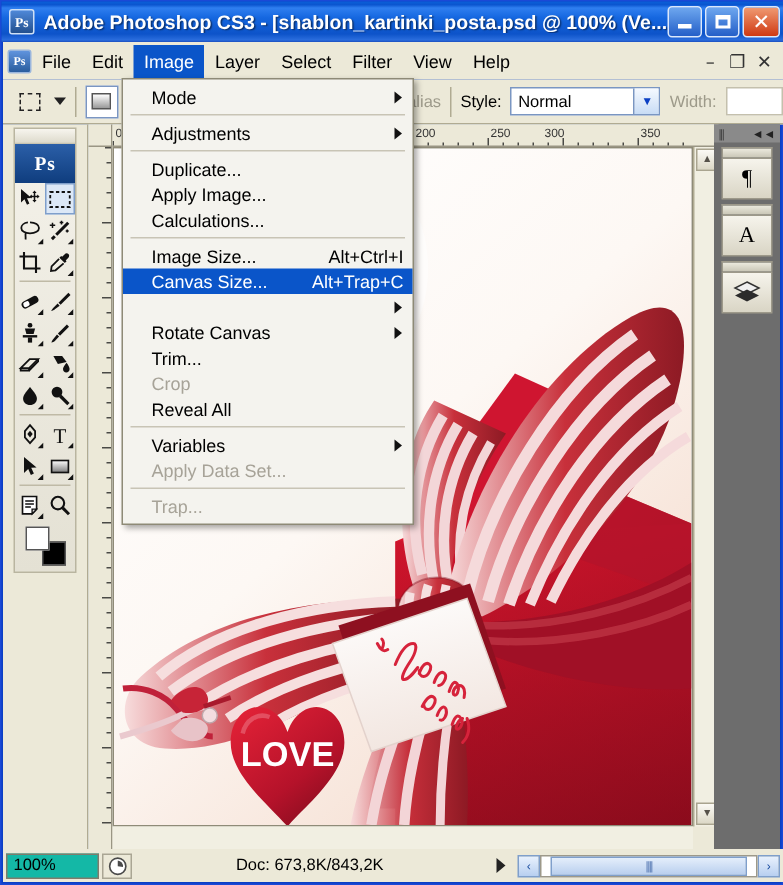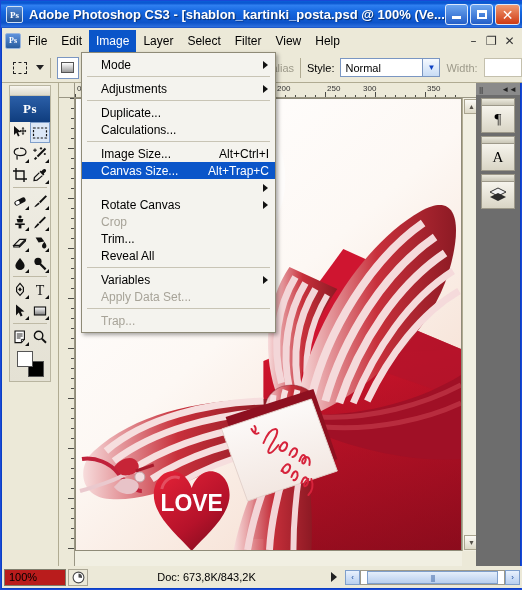--- a/index.html
+++ b/index.html
@@ -125,21 +125,21 @@
   .dock-tab{height:7px;background:linear-gradient(180deg,#eceade,#c9c6b6);
     border:1px solid #9d998a;border-bottom:none;box-sizing:border-box;}
   .dock-btn{height:28px;background:linear-gradient(180deg,#f6f4ec,#d9d5c5);
     border:1px solid #9d998a;box-sizing:border-box;display:flex;align-items:center;
     justify-content:center;}
 
   
   .appstatus{position:absolute;left:1px;bottom:1px;width:520px;height:22px;
     background:#ece9d8;box-sizing:border-box;display:flex;align-items:center;
     padding:0 2px;gap:2px;}
-  .st-zoom{width:62px;height:17px;background:#b91c1c;border:1px solid #7f7c6c;
+  .st-zoom{width:62px;height:17px;background:#14b8a6;border:1px solid #7f7c6c;
     box-sizing:border-box;display:flex;align-items:center;padding-left:4px;font-size:11px;}
   .st-icon{width:20px;height:17px;border:1px solid #aaa694;background:#ece9d8;
     display:flex;align-items:center;justify-content:center;box-sizing:border-box;}
   .st-doc{flex:1;height:17px;display:flex;align-items:center;justify-content:center;
     font-size:11px;color:#000;}
   .st-tri{width:0;height:0;border-top:5px solid transparent;border-bottom:5px solid transparent;
     border-left:6px solid #222;margin:0 6px;}
   .st-sb{width:175px;height:16px;display:flex;align-items:center;}
   .st-sb .ab{width:15px;height:15px;background:linear-gradient(180deg,#e8f1fd,#b8cff0);
     border:1px solid #7f9fcb;box-sizing:border-box;display:flex;align-items:center;
@@ -761,46 +761,49 @@
       <div class="dd-item">
         <span class="dd-label">Adjustments</span>
         <span class="dd-arrow"></span>
       </div>
       <div class="dd-sep"></div>
 
       <div class="dd-item">
         <span class="dd-label">Duplicate...</span>
       </div>
       <div class="dd-item">
+        <span class="dd-label">Apply Image...</span>
+      </div>
+      <div class="dd-item">
         <span class="dd-label">Calculations...</span>
       </div>
       <div class="dd-sep"></div>
 
       <div class="dd-item">
         <span class="dd-label">Image Size...</span>
         <span class="dd-accel">Alt+Ctrl+I</span>
       </div>
       <div class="dd-item hl">
         <span class="dd-label">Canvas Size...</span>
         <span class="dd-accel">Alt+Trap+C</span>
       </div>
       <div class="dd-item">
         <span class="dd-arrow"></span>
       </div>
       <div class="dd-item">
         <span class="dd-label">Rotate Canvas</span>
         <span class="dd-arrow"></span>
       </div>
+      <div class="dd-item">
+        <span class="dd-label">Trim...</span>
+      </div>
       <div class="dd-item dis">
         <span class="dd-label">Crop</span>
       </div>
       <div class="dd-item">
-        <span class="dd-label">Trim...</span>
-      </div>
-      <div class="dd-item">
         <span class="dd-label">Reveal All</span>
       </div>
       <div class="dd-sep"></div>
 
       <div class="dd-item">
         <span class="dd-label">Variables</span>
         <span class="dd-arrow"></span>
       </div>
       <div class="dd-item dis">
         <span class="dd-label">Apply Data Set...</span>

